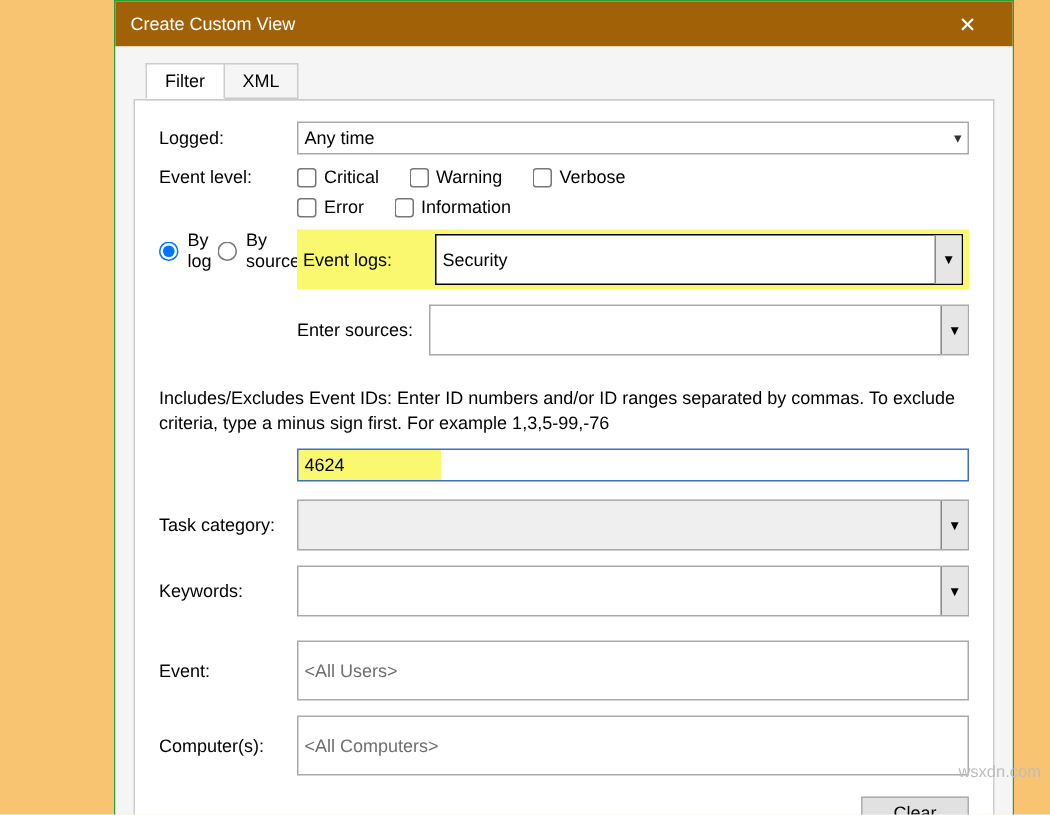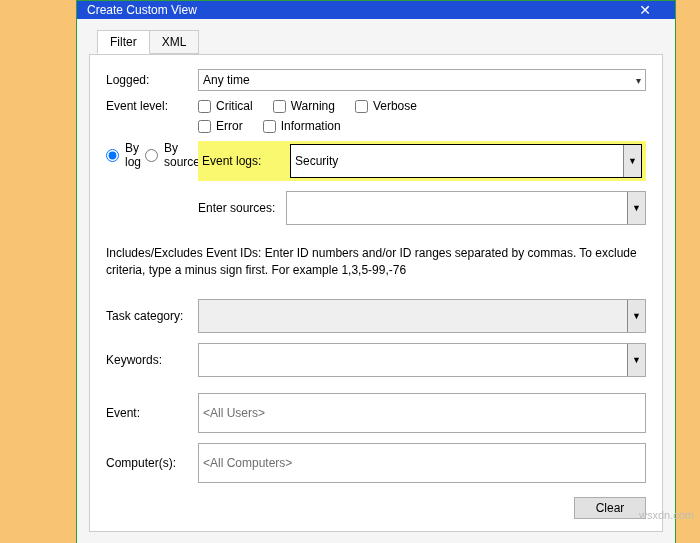--- a/index.html
+++ b/index.html
@@ -1,18 +1,18 @@
 <!DOCTYPE html>
 <html><head>
   <meta charset="utf-8">
   <style>
     * { box-sizing: border-box; font-family: 'Segoe UI', Tahoma, sans-serif; font-size: 12px; }
     body { margin: 0; background: #f8c471; padding: 0; width: 700px; height: 543px; position: relative; }
     .window { position: absolute; left: 76px; top: 0; width: 600px; background: #fff; border: 1px solid #2e9e3b; }
-    .titlebar { background: #1d4ed8; color: #fff; height: 18px; display: flex; align-items: center; padding: 0 10px; justify-content: space-between; }
+    .titlebar { background: #a16207; color: #fff; height: 30px; display: flex; align-items: center; padding: 0 10px; justify-content: space-between; }
     .titlebar .title { font-size: 12px; }
     .titlebar .close { width: 40px; text-align: center; font-size: 14px; cursor: pointer; }
     .content { padding: 10px 12px 10px 12px; background: #f5f5f5; }
     .tabs { display: flex; border-bottom: 1px solid #ccc; position: relative; top: 1px; margin-left: 8px; }
     .tab { padding: 4px 12px; border: 1px solid #ccc; background: #f5f5f5; margin-right: -1px; cursor: pointer; position: relative; }
     .tab.active { background: #fff; border-bottom: 1px solid #fff; z-index: 2; }
     .tabpanel { border: 1px solid #ccc; background: #fff; padding: 14px 16px 12px 16px; min-height: 420px; }
     .row { display: flex; align-items: center; margin-bottom: 8px; }
     .row.top { align-items: flex-start; }
     .lbl { width: 92px; color: #000; }
@@ -122,20 +122,23 @@
             <div class="combo" style="border-color:#a9a9a9">
               <span></span>
               <span class="btn">▼</span>
             </div>
           </div>
         </div>
       </div>
 
       <div class="help">Includes/Excludes Event IDs: Enter ID numbers and/or ID ranges separated by commas. To exclude criteria, type a minus sign first. For example 1,3,5-99,-76</div>
 
+      <div class="idbox">
+        <input class="idinput" value="4624" style="">
+      </div>
       <div class="spacer"></div>
         <div class="spacer"></div>
 
       <div class="field">
         <div class="lbl2">Task category:</div>
         <div class="combo" style="border-color:#a9a9a9;background:#efefef">
           <span></span>
           <span class="btn">▼</span>
         </div>
       </div>

